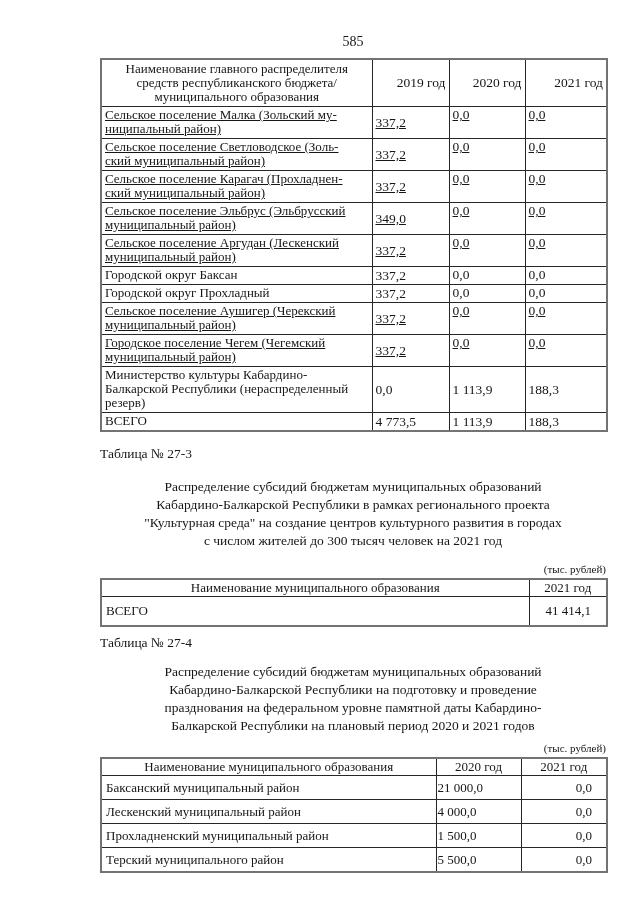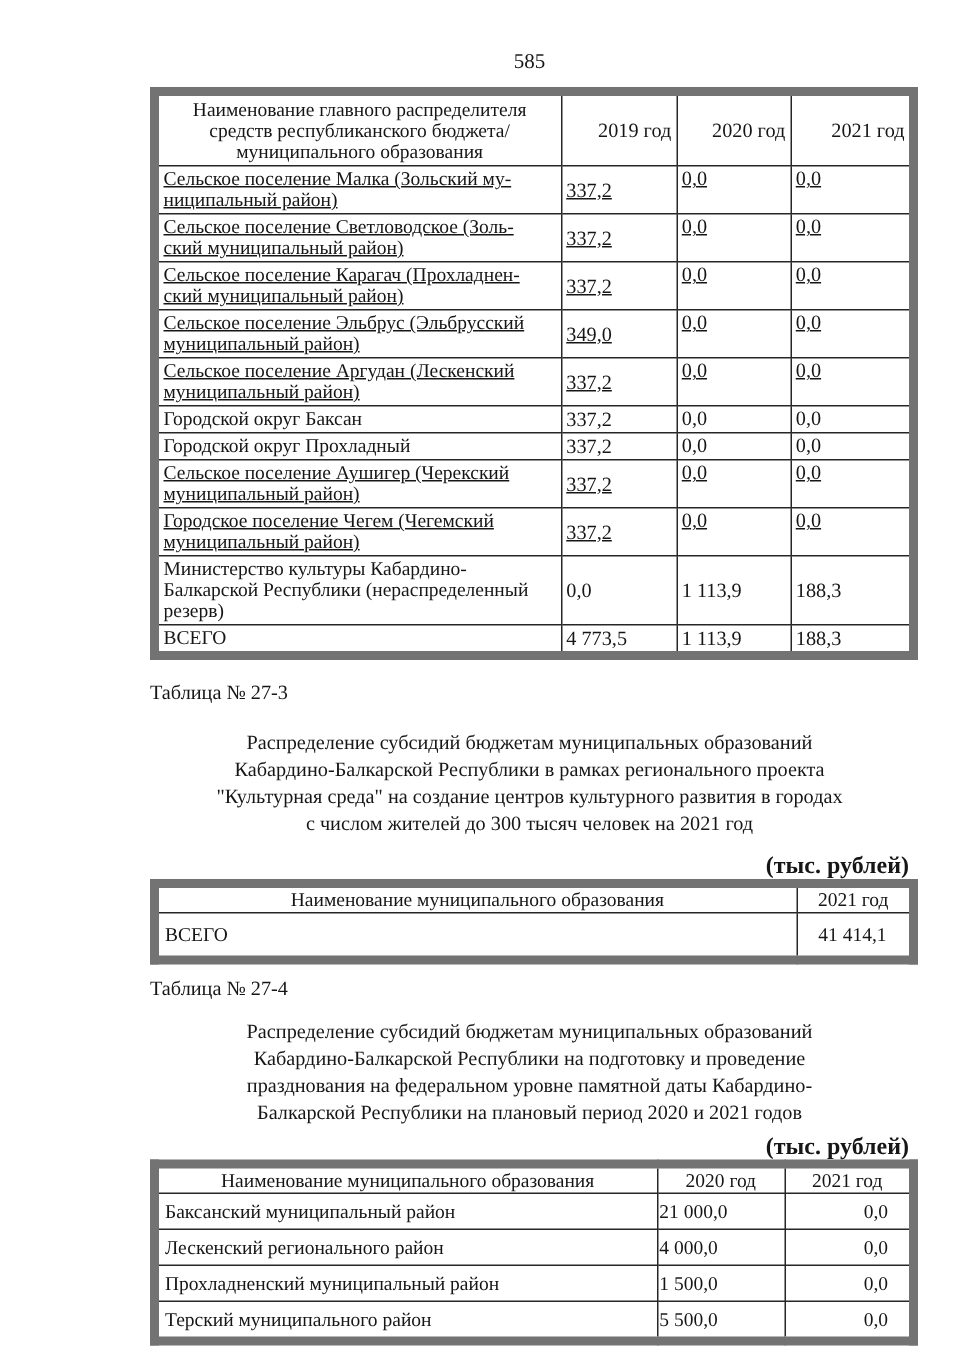--- a/index.html
+++ b/index.html
@@ -8,42 +8,42 @@
     background: #ffffff;
     color: #161616;
     font-family: "Liberation Serif", serif;
     overflow: hidden;
   }
   .content { margin-left: 100px; width: 506px; padding-top: 34px; }
 
   .page-number { text-align: center; font-size: 14px; line-height: 15px; margin-bottom: 9px; }
 
   table { border-collapse: collapse; table-layout: fixed; width: 506px; }
-  table { border: 6px solid #737373; }
+  table { border: 2px solid #737373; }
   td { border: 1px solid #262626; font-size: 13px; }
 
   
   .t1 td { line-height: 14px; padding: 0 3px 1px 3px; }
   .t1 .hdr { text-align: center; vertical-align: middle; white-space: pre-line; padding: 2px; }
   .t1 .hdr-year { text-align: right; vertical-align: middle; font-size: 13.5px; height: 45px; }
   .t1 .name { text-align: left; white-space: pre-line; }
   .t1 .num { text-align: left; font-size: 13.5px; vertical-align: top; padding-top: 1px; }
   .t1 .n19 { vertical-align: middle; }
   .t1 tr.all-middle .num { vertical-align: middle; }
   .t1 .row2 td { height: 29px; text-decoration: underline; }
   .t1 .row1 td { height: 15px; }
   .t1 .row3 td { height: 43px; }
 
   
   .caption { text-align: left; font-size: 13.5px; line-height: 15px; margin-top: 14px; }
   .doc-title {
     text-align: center; font-size: 13.5px; line-height: 18px;
     margin-top: 17px; white-space: pre-line;
   }
-  .units { text-align: right; font-size: 16px; line-height: 15px; margin-top: 12px; margin-bottom: 1px; font-weight: bold; }
+  .units { text-align: right; font-size: 11px; line-height: 15px; margin-top: 12px; margin-bottom: 1px; }
   .caption-2 { margin-top: 8px; }
   .title-2 { margin-top: 13px; }
   .units-2 { margin-top: 6px; }
 
   
   .t2 .hdr { text-align: center; vertical-align: middle; height: 16px; padding: 0 2px; }
   .t2 .name { text-align: left; padding: 4px 2px 4px 4px; height: 20px; vertical-align: middle; }
   .t2 .val { text-align: right; padding-right: 15px; vertical-align: middle; }
 
   
@@ -200,21 +200,21 @@
         <td class="hdr">Наименование муниципального образования</td>
         <td class="hdr">2020 год</td>
         <td class="hdr">2021 год</td>
       </tr>
       <tr>
         <td class="name">Баксанский муниципальный район</td>
         <td class="v20">21 000,0</td>
         <td class="v21">0,0</td>
       </tr>
       <tr>
-        <td class="name">Лескенский регионального район</td>
+        <td class="name">Лескенский муниципальный район</td>
         <td class="v20">4 000,0</td>
         <td class="v21">0,0</td>
       </tr>
       <tr>
         <td class="name">Прохладненский муниципальный район</td>
         <td class="v20">1 500,0</td>
         <td class="v21">0,0</td>
       </tr>
       <tr>
         <td class="name">Терский муниципального район</td>

